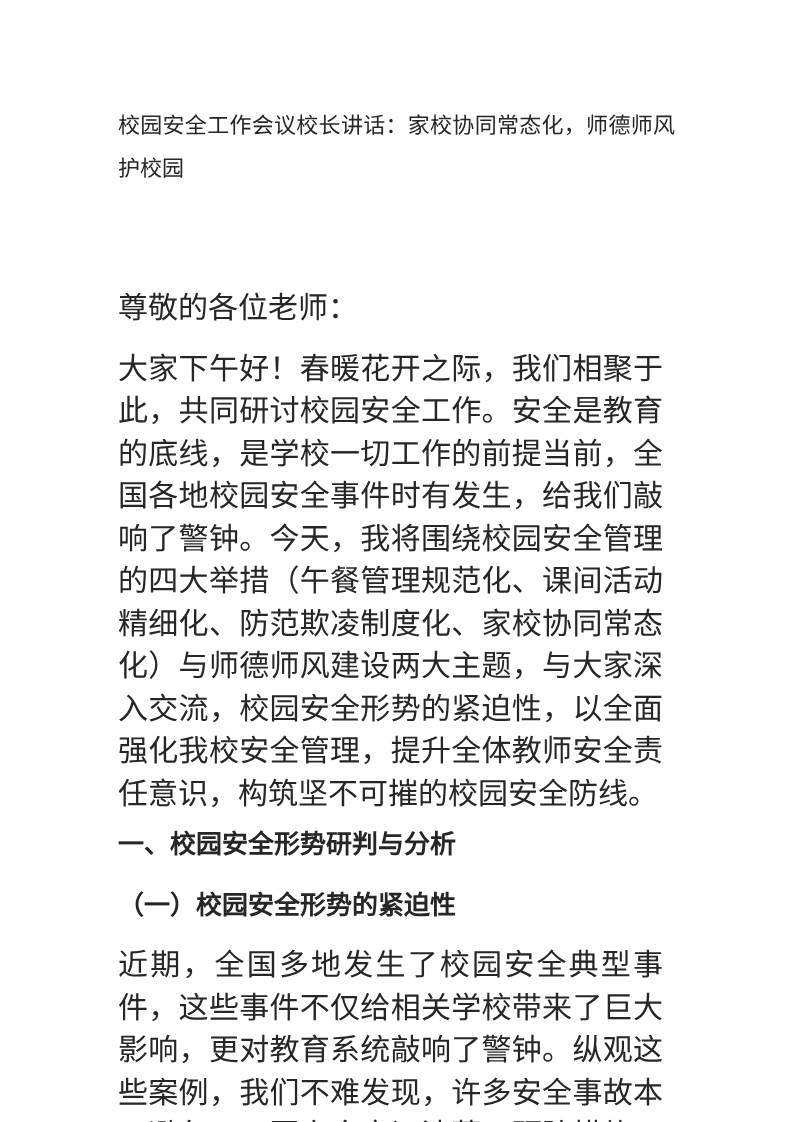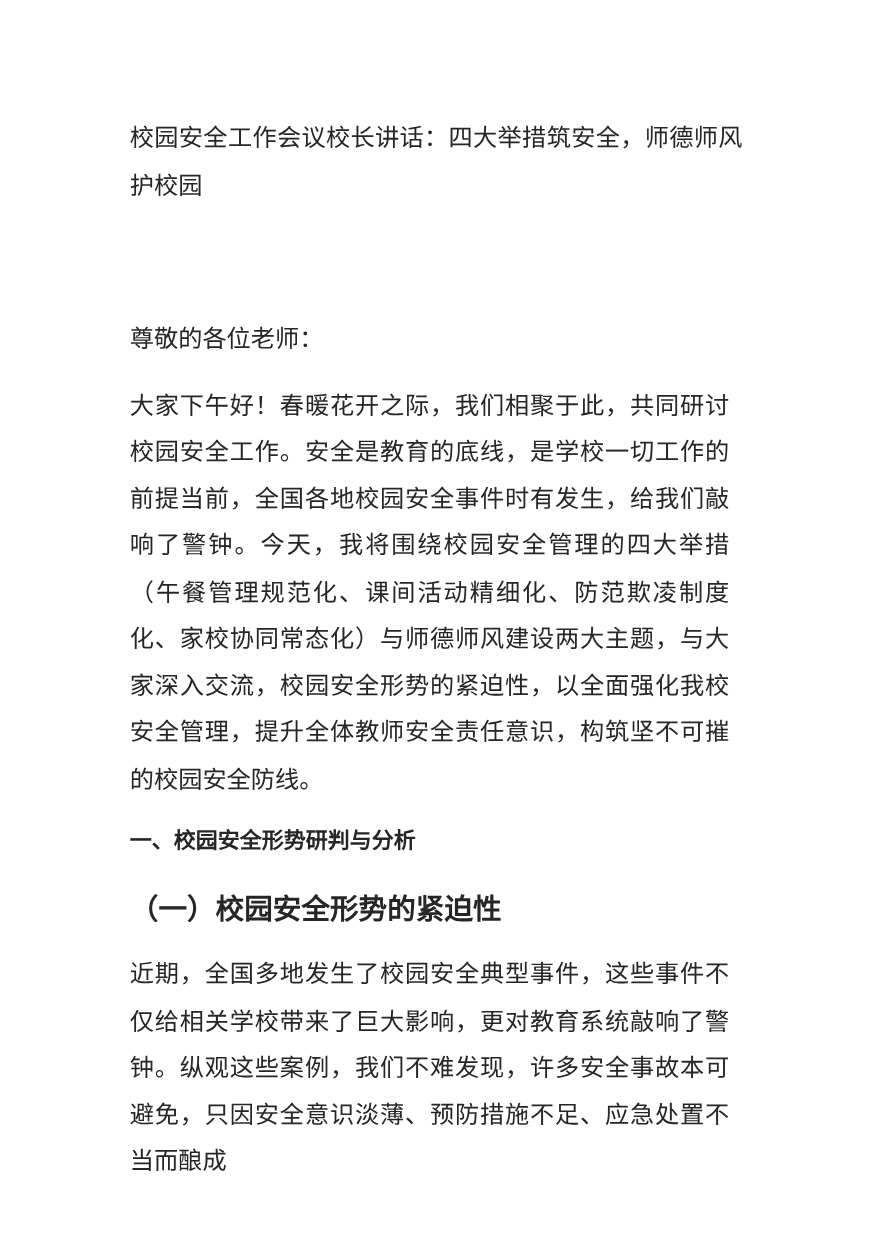--- a/index.html
+++ b/index.html
@@ -21,45 +21,45 @@
     padding: 105px 118px 0 118px;
   }
   .doc-title {
     font-size: 22px;
     font-weight: 400;
     line-height: 42.5px;
     margin: 0 0 97px 0;
     text-align: justify;
   }
   .para {
-    font-size: 22px;
+    font-size: 30px;
     line-height: 42.5px;
     margin: 18px 12px 0 0;
     text-align: justify;
     word-break: normal;
   }
   .h-section {
-    font-size: 20px;
+    font-size: 26px;
     font-weight: 700;
     line-height: 42.5px;
-    margin: 14px 0 0 0;
+    margin: 8px 0 0 0;
   }
   .h-subsection {
     font-size: 26px;
     font-weight: 700;
     line-height: 42.5px;
     margin: 18px 0 0 0;
   }
 </style>
 </head>
 <body style="background: rgb(255, 255, 255); color: rgb(38, 38, 38);">
 
 <div class="doc">
 
-  <h1 class="doc-title">校园安全工作会议校长讲话：四大举措筑安全，师德师风护校园</h1>
+  <h1 class="doc-title">校园安全工作会议校长讲话：家校协同常态化，师德师风护校园</h1>
 
   <p class="para">尊敬的各位老师：</p>
 
   <p class="para">大家下午好！春暖花开之际，我们相聚于此，共同研讨校园安全工作。安全是教育的底线，是学校一切工作的前提当前，全国各地校园安全事件时有发生，给我们敲响了警钟。今天，我将围绕校园安全管理的四大举措（午餐管理规范化、课间活动精细化、防范欺凌制度化、家校协同常态化）与师德师风建设两大主题，与大家深入交流，校园安全形势的紧迫性，以全面强化我校安全管理，提升全体教师安全责任意识，构筑坚不可摧的校园安全防线。</p>
 
   <h2 class="h-section">一、校园安全形势研判与分析</h2>
 
   <h3 class="h-subsection">（一）校园安全形势的紧迫性</h3>
 
   <p class="para">近期，全国多地发生了校园安全典型事件，这些事件不仅给相关学校带来了巨大影响，更对教育系统敲响了警钟。纵观这些案例，我们不难发现，许多安全事故本可避免，只因安全意识淡薄、预防措施不足、应急处置不当而酿成</p>

